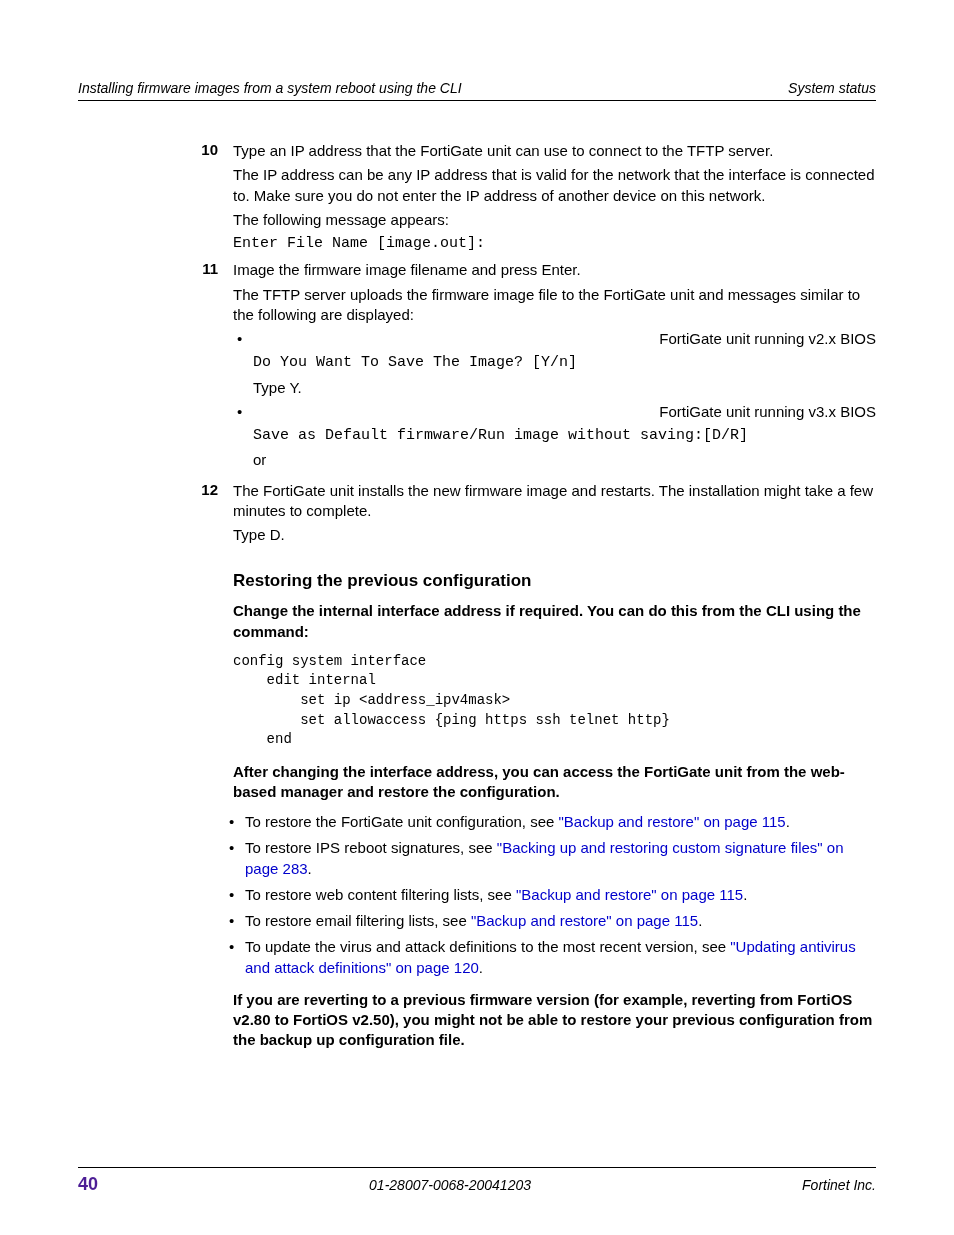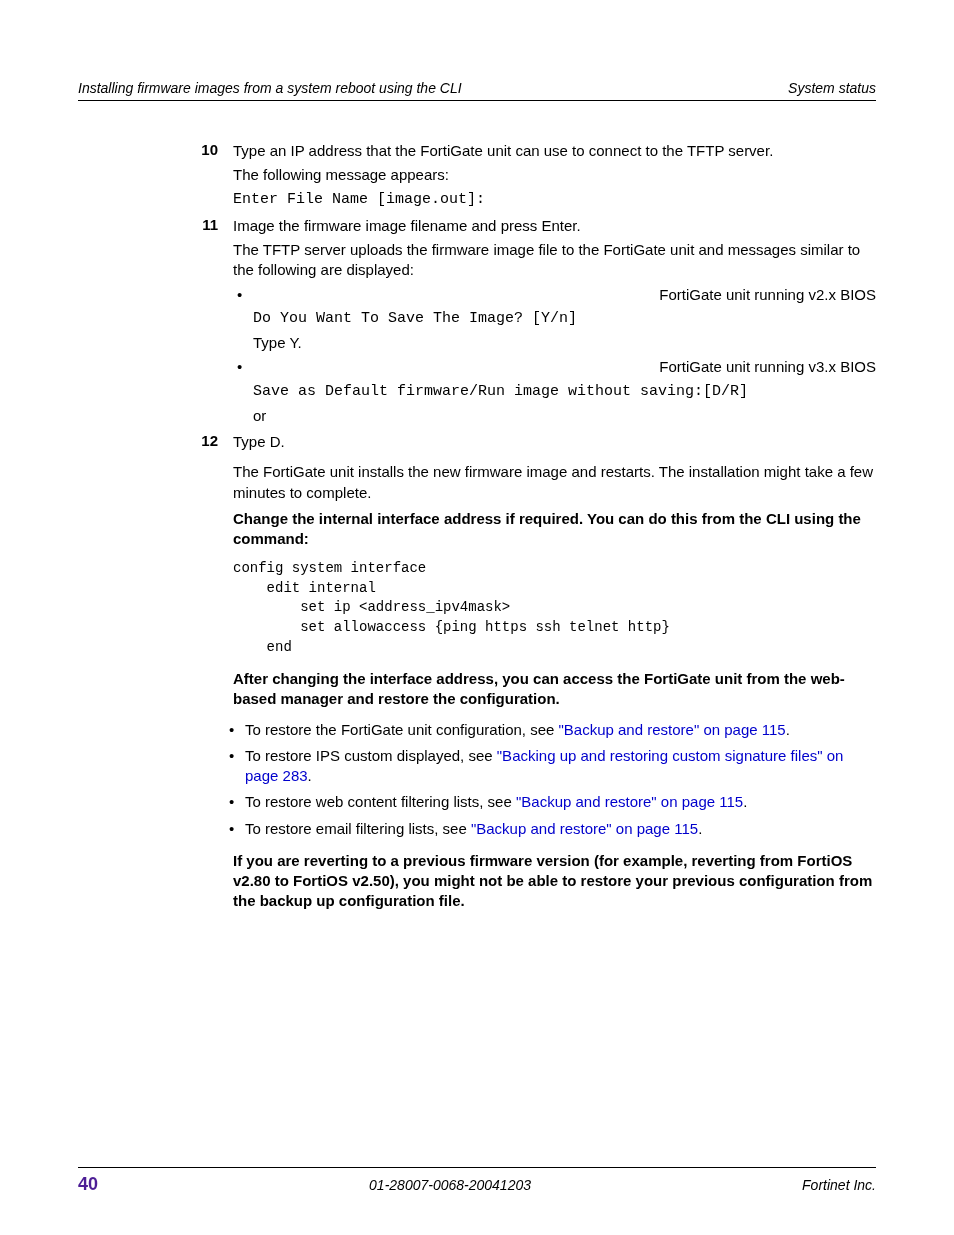--- a/index.html
+++ b/index.html
@@ -128,20 +128,21 @@
   <span>Installing firmware images from a system reboot using the CLI</span>
   <span>System status</span>
 </div>
 
 <div class="content">
 
   <div class="step">
     <div class="step-num">10</div>
     <div class="step-body">
       <p>Type an IP address that the FortiGate unit can use to connect to the TFTP server.</p>
+      <p>The IP address can be any IP address that is valid for the network that the interface is connected to. Make sure you do not enter the IP address of another device on this network.</p>
       <p>The following message appears:</p>
       <p class="mono">Enter File Name [image.out]:</p>
     </div>
   </div>
 
   <div class="step">
     <div class="step-num">11</div>
     <div class="step-body">
       <p>Image the firmware image filename and press Enter.</p>
       <p>The TFTP server uploads the firmware image file to the FortiGate unit and messages similar to the following are displayed:</p>
@@ -150,45 +151,49 @@
       <div class="sub-indent">Type Y.</div>
       <div class="sub-bullet">FortiGate unit running v3.x BIOS</div>
       <div class="sub-indent mono">Save as Default firmware/Run image without saving:[D/R]</div>
       <div class="sub-indent">or</div>
     </div>
   </div>
 
   <div class="step">
     <div class="step-num">12</div>
     <div class="step-body">
+      <p style="margin-top:10px;">The FortiGate unit installs the new firmware image and restarts. The installation might take a few minutes to complete.</p>
       <p>Type D.</p>
-      <p style="margin-top:10px;">The FortiGate unit installs the new firmware image and restarts. The installation might take a few minutes to complete.</p>
-    </div>
-  </div>
-
+    </div>
+  </div>
+
+  <div class="section-heading">Restoring the previous configuration</div>
   <p class="para">Change the internal interface address if required. You can do this from the CLI using the command:</p>
   <div class="code-block">config system interface
     edit internal
         set ip &lt;address_ipv4mask&gt;
         set allowaccess {ping https ssh telnet http}
     end</div>
   <p class="para">After changing the interface address, you can access the FortiGate unit from the web-based manager and restore the configuration.</p>
 
   <div class="bullet-list">
     <div class="bullet-item">
       <span>To restore the FortiGate unit configuration, see </span><span class="link">"Backup and restore" on page 115</span><span>.</span>
     </div>
     <div class="bullet-item">
-      <span>To restore IPS custom displayed, see </span><span class="link">"Backing up and restoring custom signature files" on page 283</span><span>.</span>
+      <span>To restore IPS reboot signatures, see </span><span class="link">"Backing up and restoring custom signature files" on page 283</span><span>.</span>
     </div>
     <div class="bullet-item">
       <span>To restore web content filtering lists, see </span><span class="link">"Backup and restore" on page 115</span><span>.</span>
     </div>
     <div class="bullet-item">
       <span>To restore email filtering lists, see </span><span class="link">"Backup and restore" on page 115</span><span>.</span>
+    </div>
+    <div class="bullet-item">
+      <span>To update the virus and attack definitions to the most recent version, see </span><span class="link">"Updating antivirus and attack definitions" on page 120</span><span>.</span>
     </div>
   </div>
 
   <p class="para">If you are reverting to a previous firmware version (for example, reverting from FortiOS v2.80 to FortiOS v2.50), you might not be able to restore your previous configuration from the backup up configuration file.</p>
 
 </div>
 
 <div class="footer">
   <span class="page-num">40</span>
   <span class="doc-id">01-28007-0068-20041203</span>

